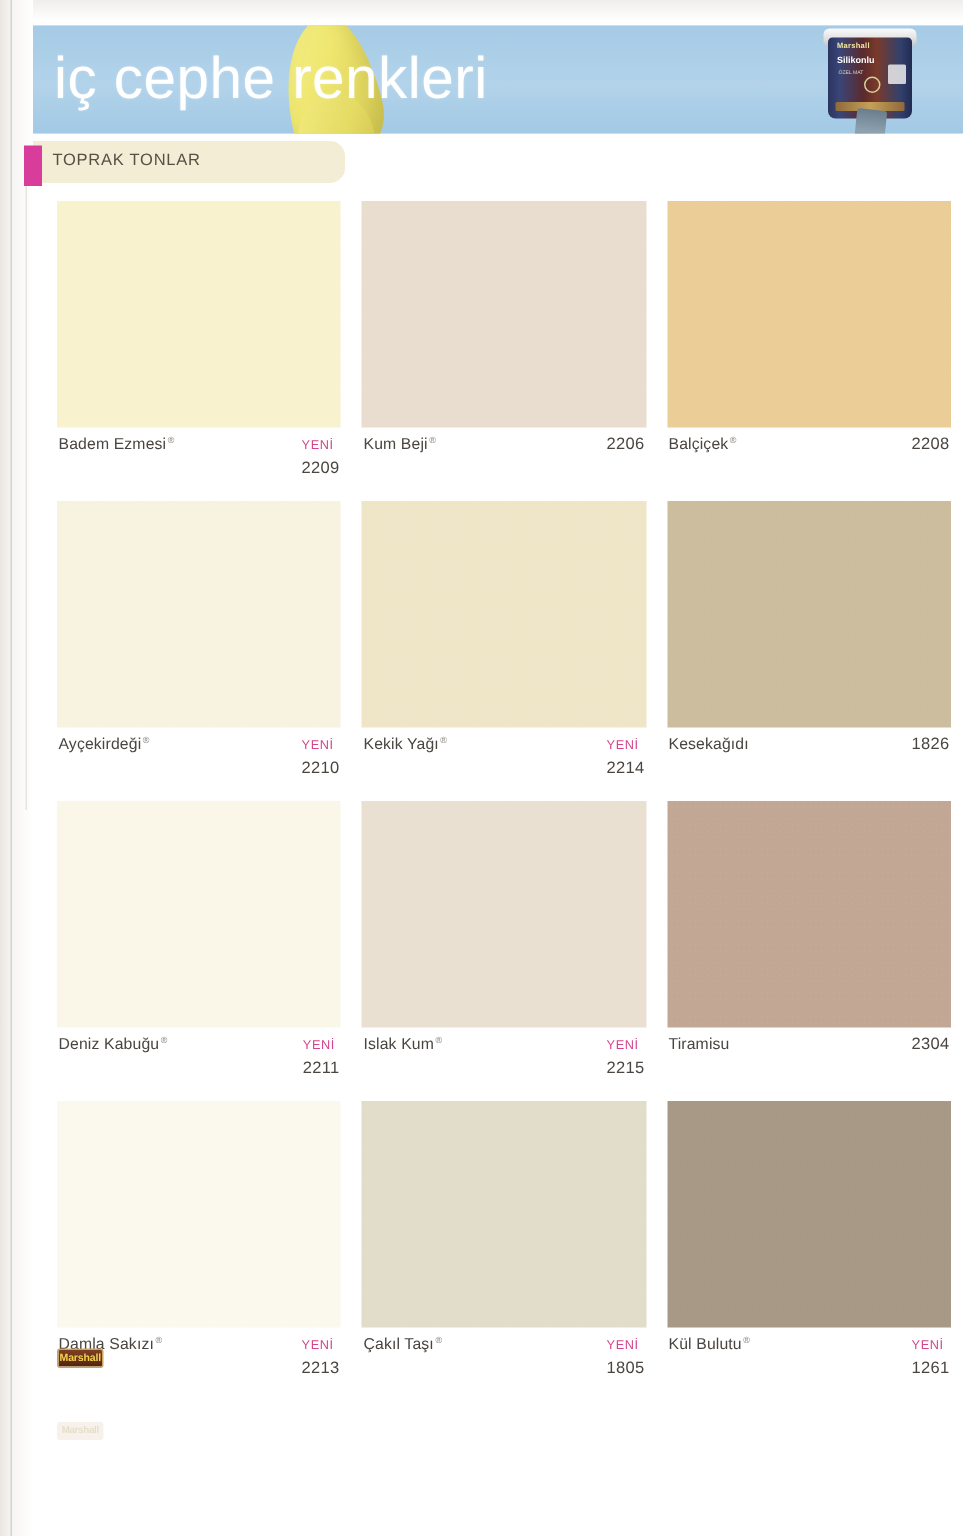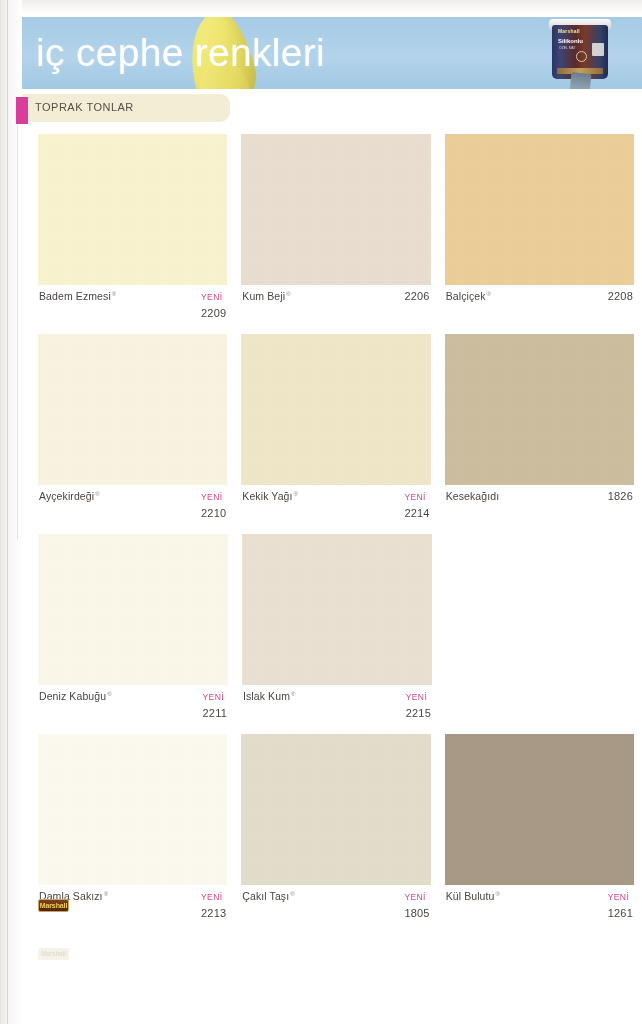--- a/index.html
+++ b/index.html
@@ -391,20 +391,29 @@
         <div class="cell">
           <div class="chip" style="background: rgb(233, 224, 210);"></div>
           <div class="meta">
             <div class="cname">Islak Kum<sup class="reg">®</sup></div>
             <div class="cright">
               <span class="yeni">YENİ</span>
               <span class="code">2215</span>
             </div>
           </div>
         </div>
+        <div class="cell">
+          <div class="chip" style="background: rgb(194, 168, 148);"></div>
+          <div class="meta">
+            <div class="cname">Tiramisu</div>
+            <div class="cright">
+              <span class="code">2304</span>
+            </div>
+          </div>
+        </div>
       </div>
       <div class="srow">
         <div class="cell">
           <div class="chip" style="background: rgb(251, 248, 237);"></div>
           <div class="meta">
             <div class="cname">Damla Sakızı<sup class="reg">®</sup></div>
             <div class="cright">
               <span class="yeni">YENİ</span>
               <span class="code">2213</span>
             </div>

